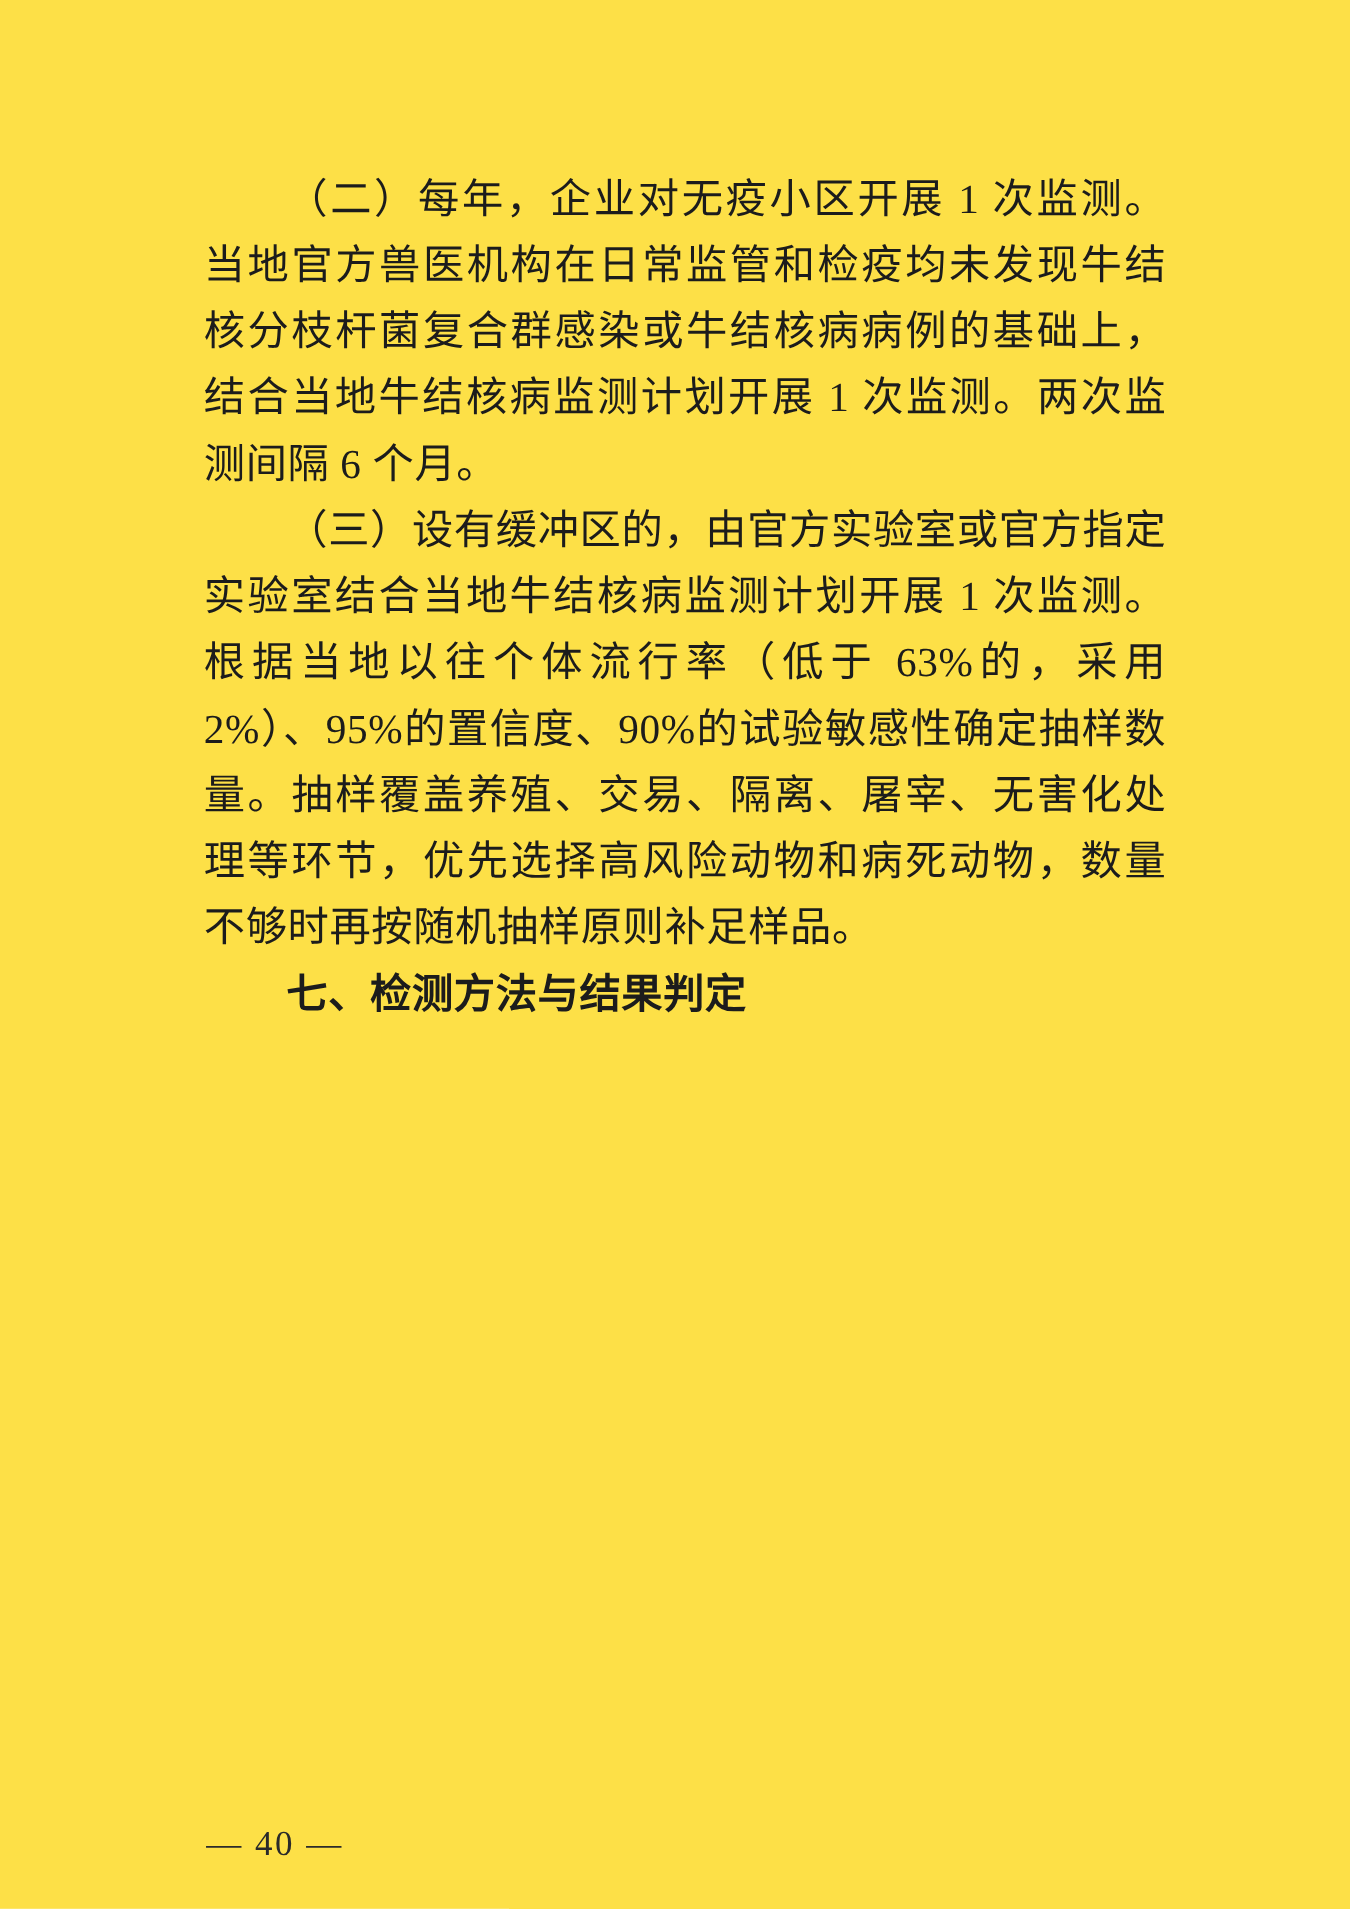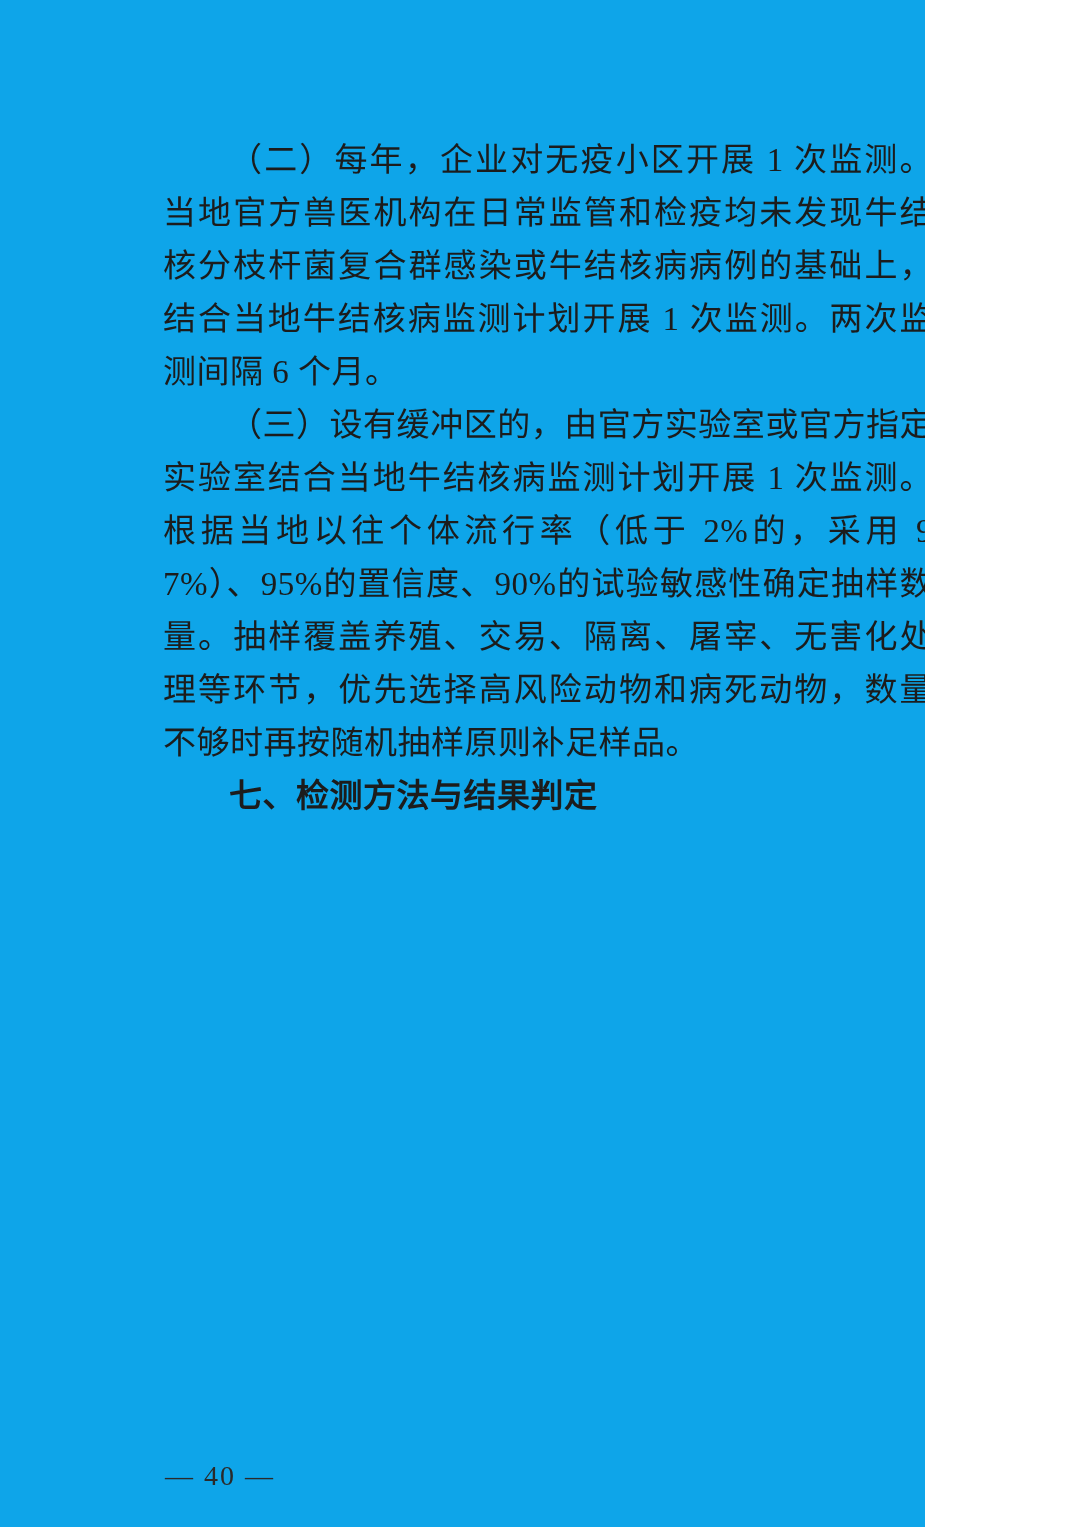--- a/index.html
+++ b/index.html
@@ -9,23 +9,23 @@
   }
   body {
     width: 1080px;
     height: 1527px;
     background: #ffffff;
     font-family: "Liberation Serif", "DejaVu Serif", serif;
     color: #1c1c1c;
   }
   .page {
     position: relative;
-    width: 925px;
+    width: 1080px;
     height: 1527px;
-    background: #0ea5e9;
+    background: #fde047;
     overflow: hidden;
   }
   .content {
     position: absolute;
     left: 163px;
     top: 134px;
     width: 770px;
   }
   p.body {
     margin: 0;
@@ -56,18 +56,18 @@
     color: #2a2a2a;
     font-family: "Liberation Serif", "DejaVu Serif", serif;
   }
 </style>
 </head>
 <body>
 
 <div class="page">
   <div class="content">
     <p class="body">（二）每年，企业对无疫小区开展 1 次监测。当地官方兽医机构在日常监管和检疫均未发现牛结核分枝杆菌复合群感染或牛结核病病例的基础上，结合当地牛结核病监测计划开展 1 次监测。两次监测间隔 6 个月。</p>
-    <p class="body">（三）设有缓冲区的，由官方实验室或官方指定实验室结合当地牛结核病监测计划开展 1 次监测。根据当地以往个体流行率（低于 2%的，采用 97%）、95%的置信度、90%的试验敏感性确定抽样数量。抽样覆盖养殖、交易、隔离、屠宰、无害化处理等环节，优先选择高风险动物和病死动物，数量不够时再按随机抽样原则补足样品。</p>
+    <p class="body">（三）设有缓冲区的，由官方实验室或官方指定实验室结合当地牛结核病监测计划开展 1 次监测。根据当地以往个体流行率（低于 63%的，采用 2%）、95%的置信度、90%的试验敏感性确定抽样数量。抽样覆盖养殖、交易、隔离、屠宰、无害化处理等环节，优先选择高风险动物和病死动物，数量不够时再按随机抽样原则补足样品。</p>
     <p class="heading">七、检测方法与结果判定</p>
   </div>
 
   <div class="footer">— 40 —</div>
 </div>
 
 </body></html>

